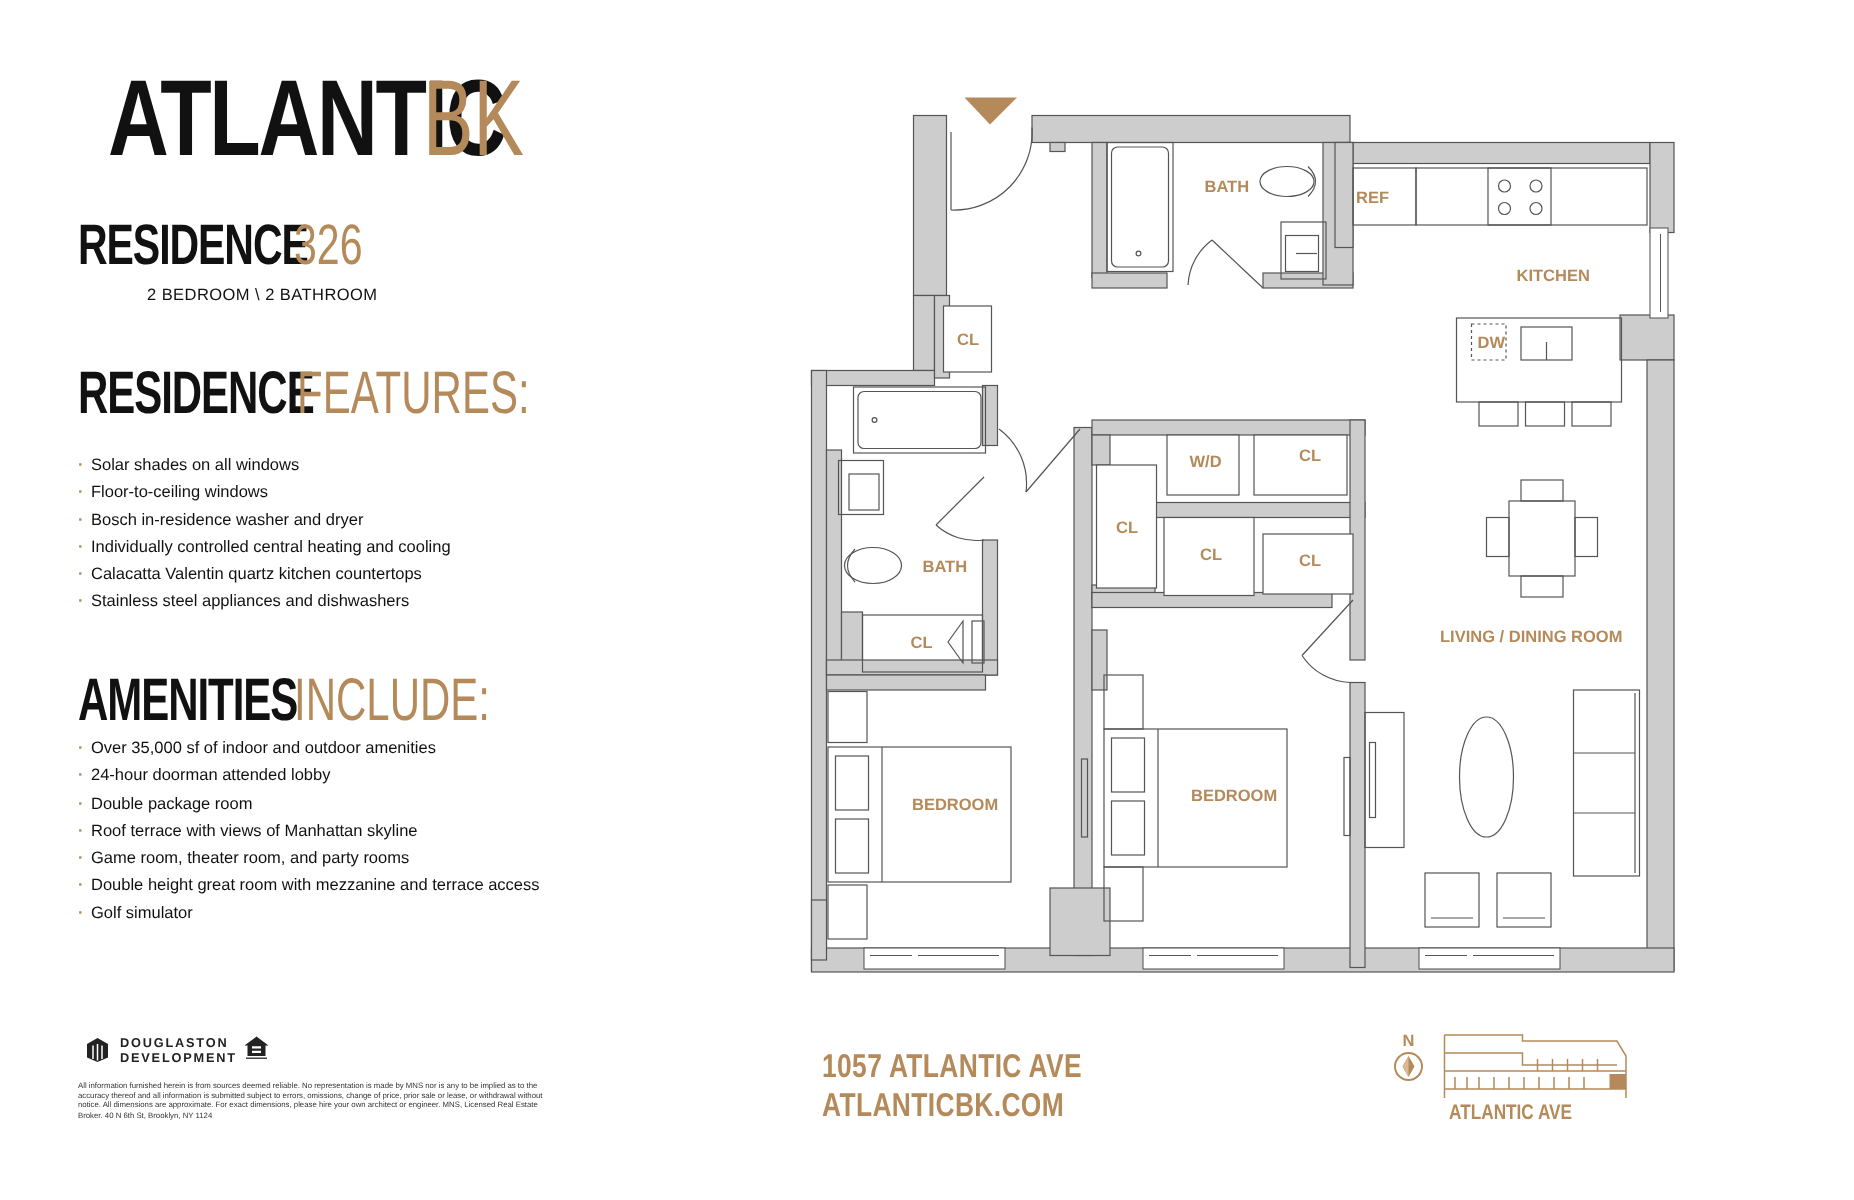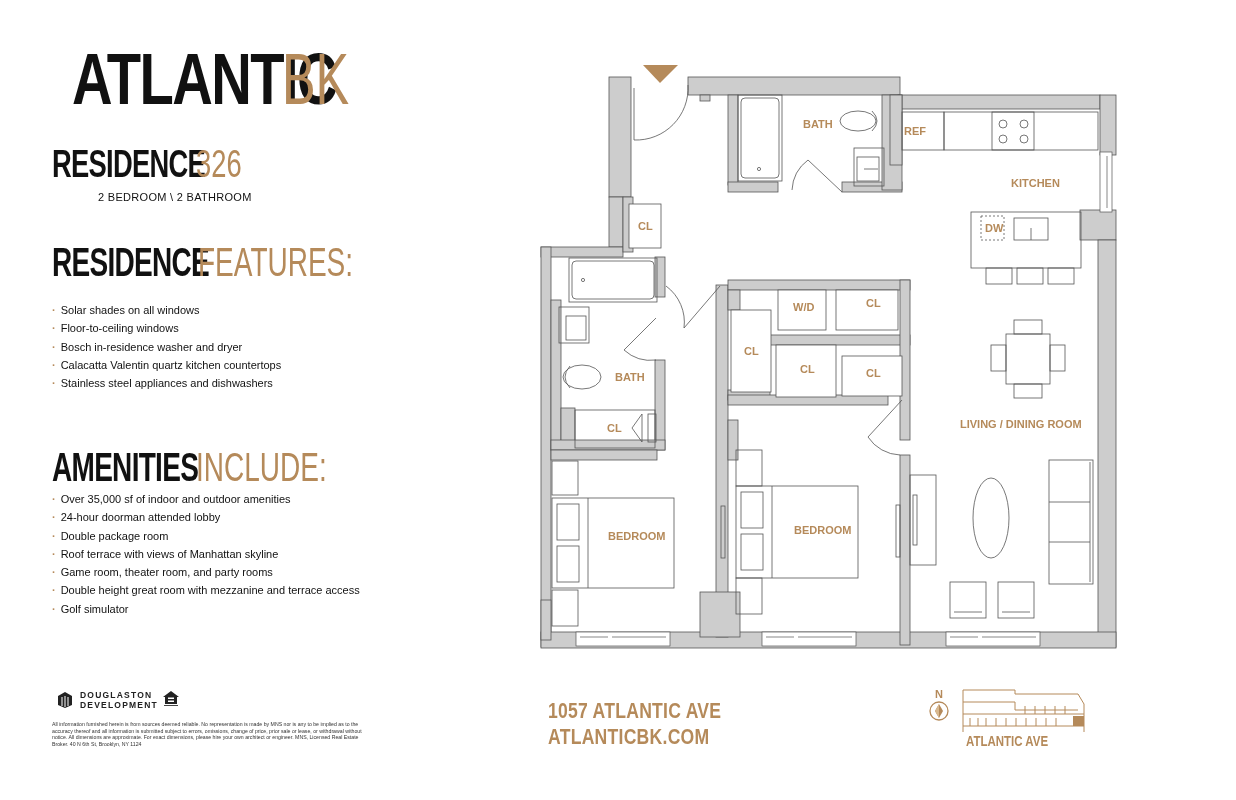--- a/index.html
+++ b/index.html
@@ -43,20 +43,21 @@
 <div class="sub">2 BEDROOM \ 2 BATHROOM</div>
 
 <div class="h2" style="top:242px;">
   <span class="h2a">RESIDENCE</span>
   <span class="h2b" style="left:146px;">FEATURES:</span>
 </div>
 <ul class="list" style="top:301px;">
   <li>Solar shades on all windows</li>
   <li>Floor-to-ceiling windows</li>
   <li>Bosch in-residence washer and dryer</li>
+  <li>Individually controlled central heating and cooling</li>
   <li>Calacatta Valentin quartz kitchen countertops</li>
   <li>Stainless steel appliances and dishwashers</li>
 </ul>
 
 <div class="h2" style="top:447px;">
   <span class="h2a">AMENITIES</span>
   <span class="h2b" style="left:144px;">INCLUDE:</span>
 </div>
 <ul class="list" style="top:490px;">
   <li>Over 35,000 sf of indoor and outdoor amenities</li>

